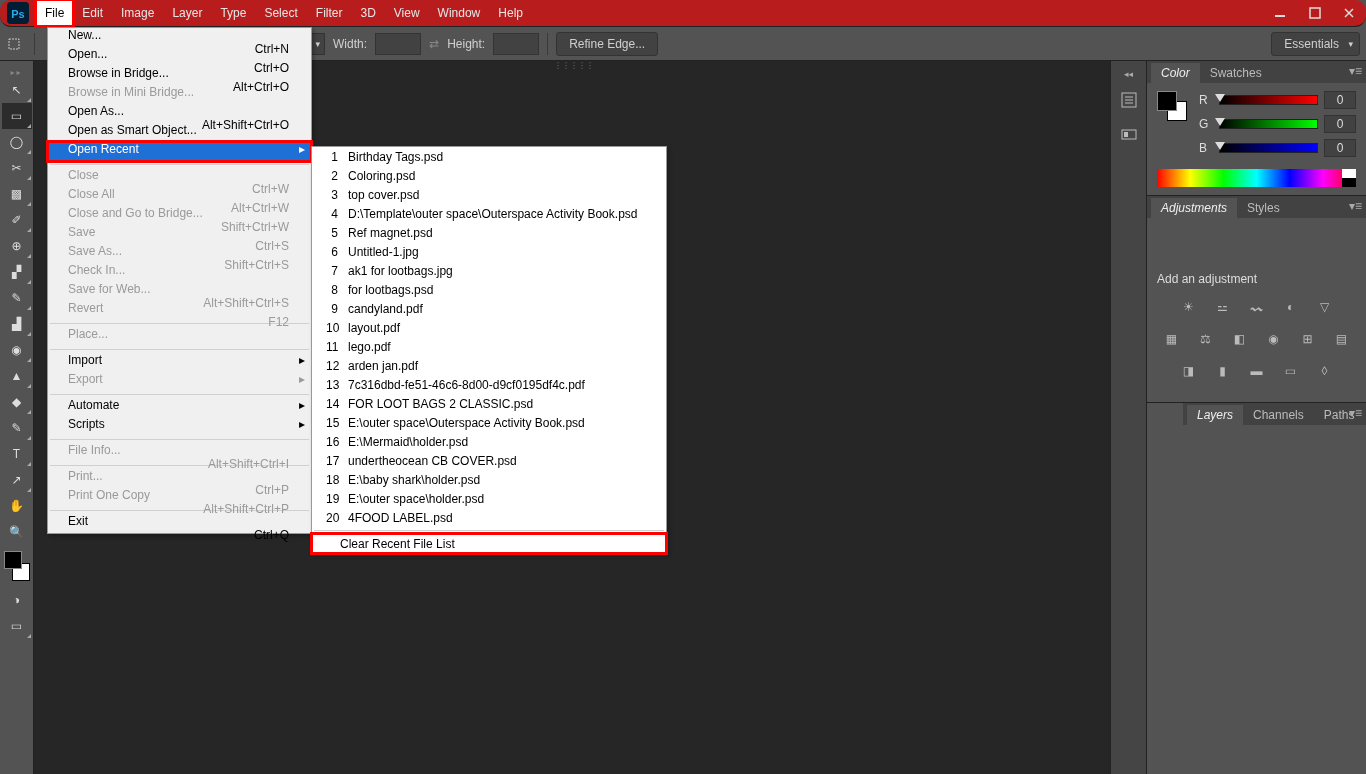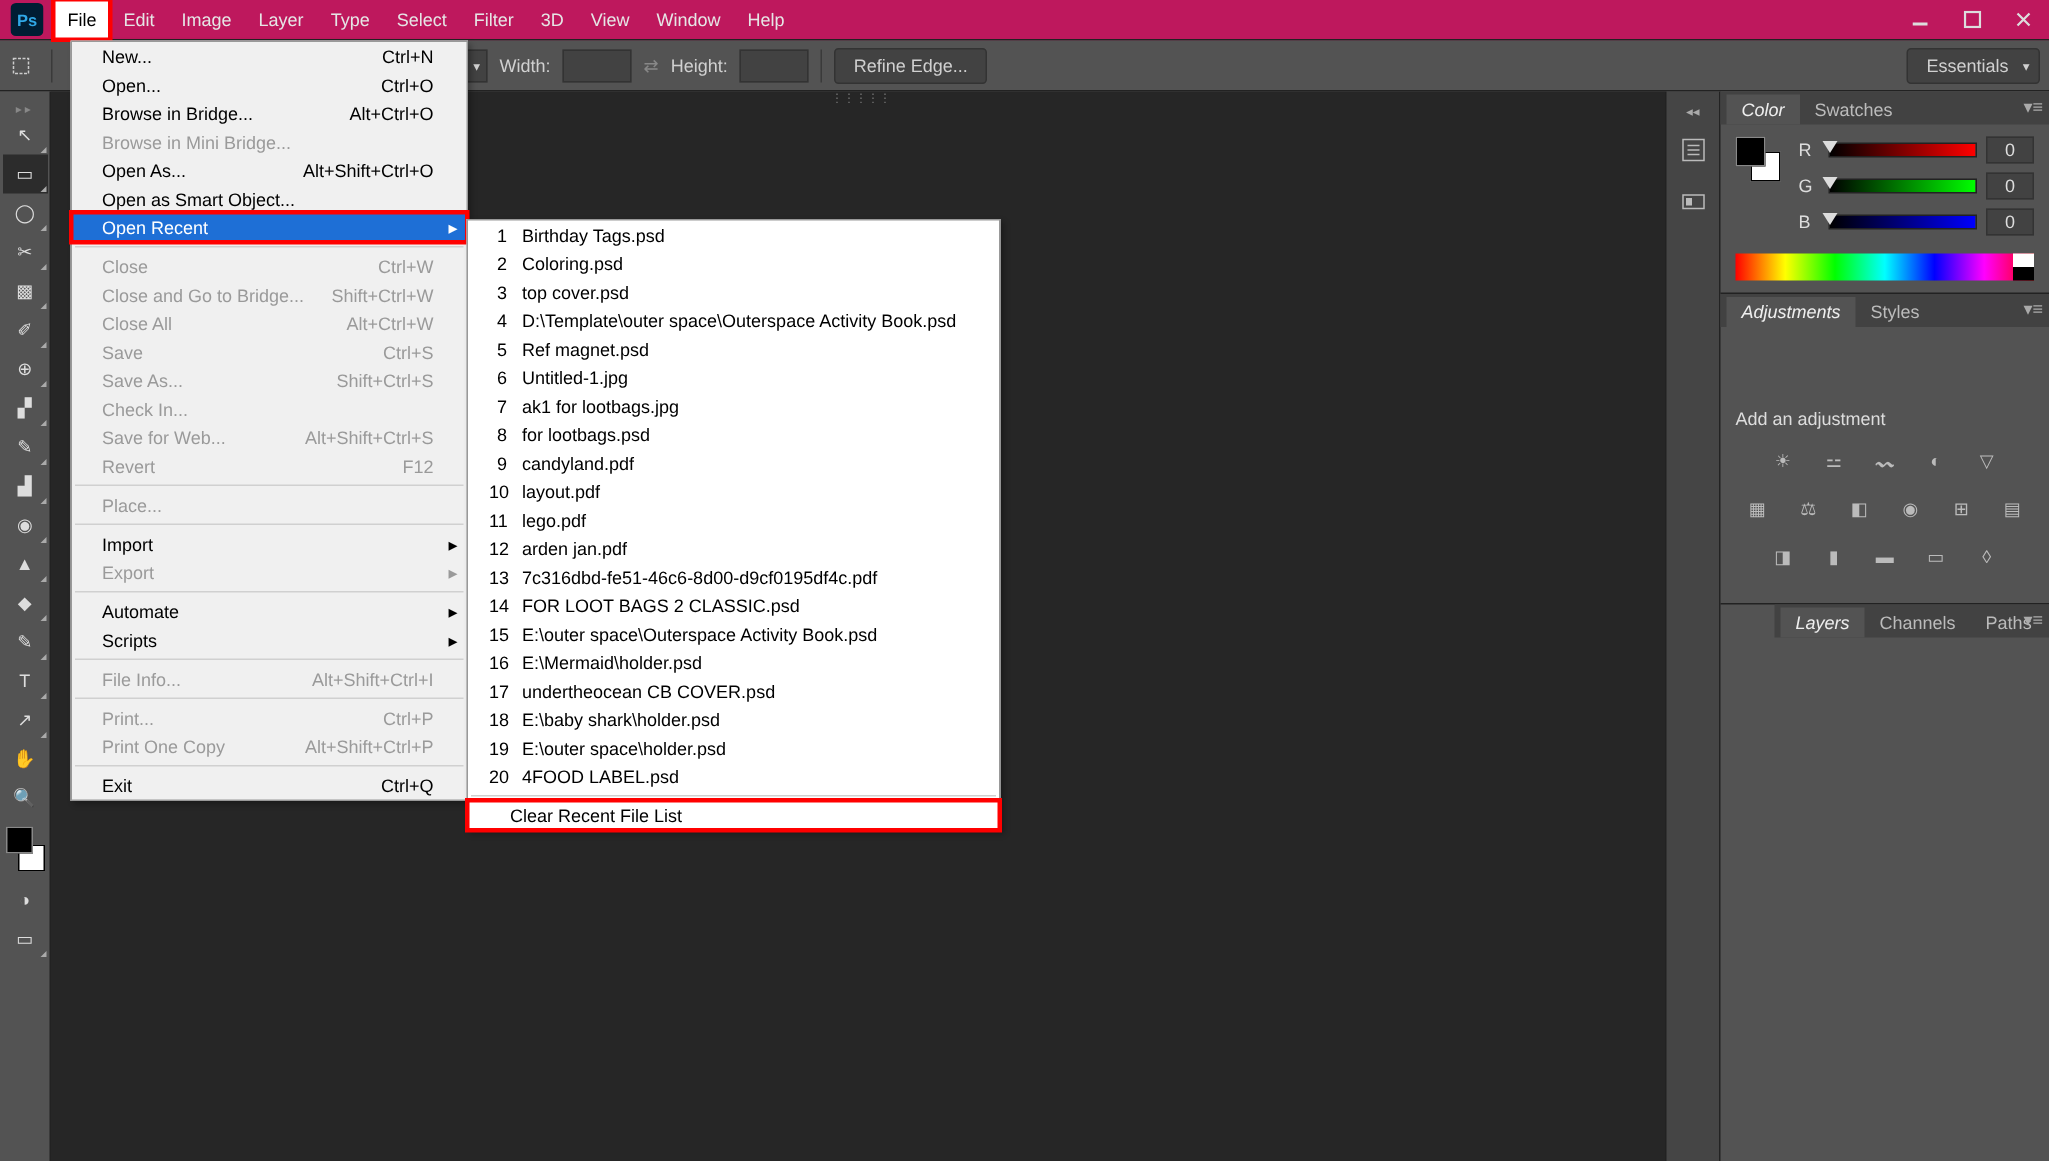--- a/index.html
+++ b/index.html
@@ -1,19 +1,19 @@
 <!DOCTYPE html>
 <html><head>
 <meta charset="utf-8">
 <style>
 * { margin:0; padding:0; box-sizing:border-box; font-family:"Segoe UI",Tahoma,sans-serif; font-size:12px; user-select:none; }
 body { width:1366px; height:774px; background:#535353; overflow:hidden; position:relative; color:#ccc; }
 
 
-.titlebar { height:27px; background:#be185d; display:flex; align-items:center; border-bottom:1px solid #222; }
+.titlebar { height:27px; background:#b91c1c; display:flex; align-items:center; border-bottom:1px solid #222;border-radius:11px; }
 .ps-logo { width:36px; height:27px; display:flex; align-items:center; justify-content:center; }
 .ps-logo svg { width:22px; height:22px; }
 .menubar { display:flex; height:100%; }
 .menuitem { padding:0 9px; display:flex; align-items:center; color:#e6e6e6; cursor:default; }
 .menuitem.open { background:#fff; color:#000; }
 .menuitem.redbox { outline:3px solid red; outline-offset:-1px; }
 .winbtns { margin-left:auto; display:flex; }
 .winbtn { width:30px; height:20px; margin:3px 2px; display:flex; align-items:center; justify-content:center; color:#e6e6e6; cursor:default; }
 
 
@@ -36,21 +36,21 @@
 .swatches-tool { width:30px; height:34px; margin:4px auto; position:relative; }
 .swatch-bg { position:absolute; right:2px; bottom:2px; width:18px; height:18px; background:#fff; border:1px solid #000; }
 .swatch-fg { position:absolute; left:2px; top:2px; width:18px; height:18px; background:#000; border:1px solid #888; }
 
 
 .canvas { position:absolute; left:34px; top:61px; right:256px; bottom:0; background:#262626; }
 .doc-grip { position:absolute; top:0; left:4px; right:0; height:10px; color:#777; font-size:8px; text-align:center; }
 
 
 .filemenu { position:absolute; left:47px; top:27px; width:265px; background:#f0f0f0; color:#000; border:1px solid #999; box-shadow:2px 2px 4px rgba(0,0,0,.3); z-index:100; }
-.fm-row { height:19px; display:flex; align-items:center; padding:0 22px 0 20px; position:relative; cursor:default; }
+.fm-row { height:19px; display:flex; align-items:flex-start; padding:0 22px 0 20px; position:relative; cursor:default;flex-direction:column; }
 .fm-row.disabled { color:#9a9a9a; }
 .fm-row.hl { background:#1e6fd6; color:#fff; }
 .fm-row .shortcut { margin-left:auto; }
 .fm-row .sub { position:absolute; right:6px; }
 .fm-sep { height:1px; background:#d0d0d0; margin:3px 2px; }
 .fm-row.redbox { outline:3px solid red; outline-offset:-1px; }
 
 
 .recentmenu { position:absolute; left:311px; top:146px; width:356px; background:#fff; color:#000; border:1px solid #999; box-shadow:2px 2px 4px rgba(0,0,0,.3); z-index:101; }
 .rm-row { height:19px; display:flex; align-items:center; padding:0 14px 0 14px; cursor:default; }
@@ -278,26 +278,26 @@
     <div class="fm-row hl redbox">
       <span>Open Recent</span>
       <span class="sub">▸</span>
     </div>
     <div class="fm-sep"></div>
     <div class="fm-row disabled">
       <span>Close</span>
       <span class="shortcut">Ctrl+W</span>
     </div>
     <div class="fm-row disabled">
+      <span>Close All</span>
+      <span class="shortcut">Alt+Ctrl+W</span>
+    </div>
+    <div class="fm-row disabled">
       <span>Close and Go to Bridge...</span>
       <span class="shortcut">Shift+Ctrl+W</span>
-    </div>
-    <div class="fm-row disabled">
-      <span>Close All</span>
-      <span class="shortcut">Alt+Ctrl+W</span>
     </div>
     <div class="fm-row disabled">
       <span>Save</span>
       <span class="shortcut">Ctrl+S</span>
     </div>
     <div class="fm-row disabled">
       <span>Save As...</span>
       <span class="shortcut">Shift+Ctrl+S</span>
     </div>
     <div class="fm-row disabled">

